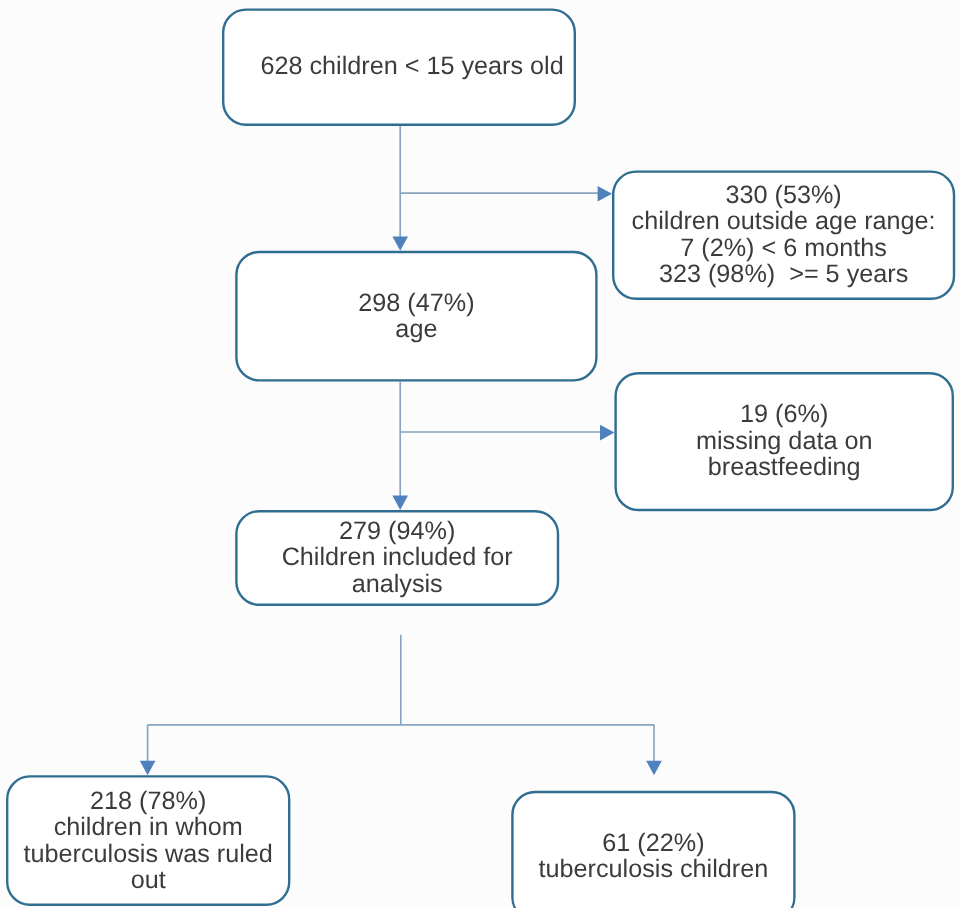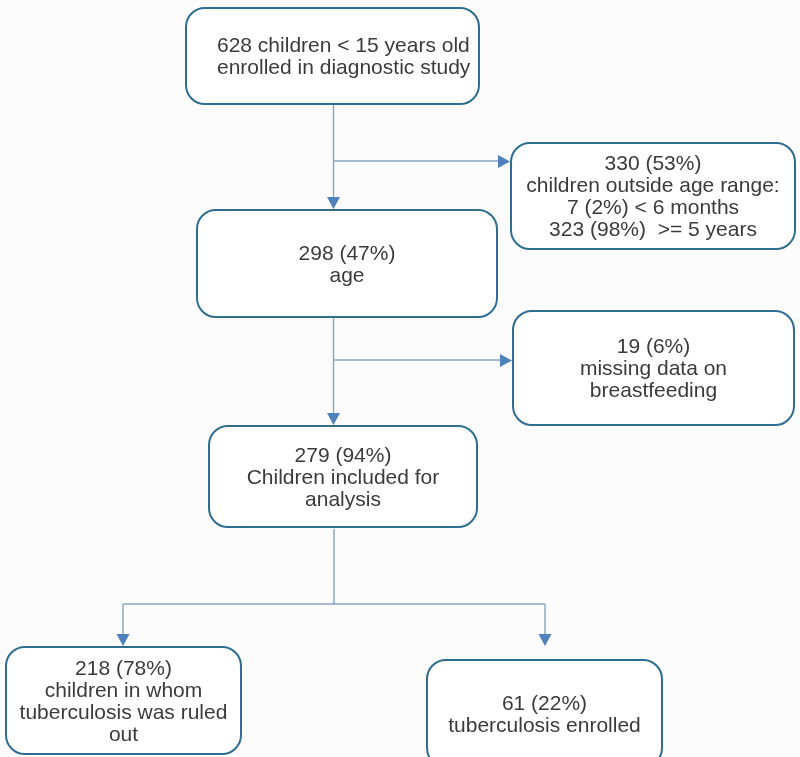--- a/index.html
+++ b/index.html
@@ -36,21 +36,21 @@
     color: #3b3b3b;
     font-size: 21px;
     line-height: 22px;
     text-align: center;
   }
   .line { white-space: pre; }
   .node-enrolled        { left: 185px; top:   7px; width: 295px; height:  98px; text-align: left; padding-left: 30px; }
   .node-outside-age     { left: 510px; top: 106px; width: 286px; height: 108px; margin-top: 36px; }
   .node-age-range       { left: 196px; top: 209px; width: 302px; height: 109px; }
   .node-missing-data    { left: 512px; top: 310px; width: 283px; height: 116px; }
-  .node-included        { left: 208px; top: 425px; width: 270px; height: 103px; text-align: center; }
+  .node-included        { left: 196px; top: 425px; width: 270px; height: 80px; text-align: center; }
   .node-ruled-out       { left:   5px; top: 646px; width: 237px; height: 109px; }
   .node-tb-diagnosis    { left: 426px; top: 646px; width: 237px; height: 109px; margin-top: 13px; }
   .edge-line {
     stroke: #87a4c1;
     stroke-width: 1.4;
     fill: none;
   }
   .edge-arrowhead {
     fill: #4f81bd;
     stroke: none;
@@ -78,21 +78,20 @@
     <line class="edge-line" x1="334" y1="529" x2="334" y2="604"></line>
     <line class="edge-line" x1="123" y1="604" x2="545" y2="604"></line>
     <line class="edge-line" x1="123" y1="604" x2="123" y2="635"></line>
     <polygon class="edge-arrowhead" points="116.5,634 129.5,634 123,646"></polygon>
     <line class="edge-line" x1="545" y1="604" x2="545" y2="635"></line>
     <polygon class="edge-arrowhead" points="538.5,634 551.5,634 545,646"></polygon>
   </svg>
 
   <div class="node node-enrolled">
     <div class="line">628 children &lt; 15 years old</div>
-    <div class="line">enrolled in diagnostic study</div>
   </div>
 
   <div class="node node-outside-age">
     <div class="line">330 (53%)</div>
     <div class="line">children outside age range:</div>
     <div class="line">7 (2%) &lt; 6 months</div>
     <div class="line">323 (98%)  &gt;= 5 years</div>
   </div>
 
   <div class="node node-age-range">
@@ -114,16 +113,16 @@
 
   <div class="node node-ruled-out">
     <div class="line">218 (78%)</div>
     <div class="line">children in whom</div>
     <div class="line">tuberculosis was ruled</div>
     <div class="line">out</div>
   </div>
 
   <div class="node node-tb-diagnosis">
     <div class="line">61 (22%)</div>
-    <div class="line">tuberculosis enrolled</div>
+    <div class="line">tuberculosis children</div>
   </div>
 
 </div>
 
 </body></html>

